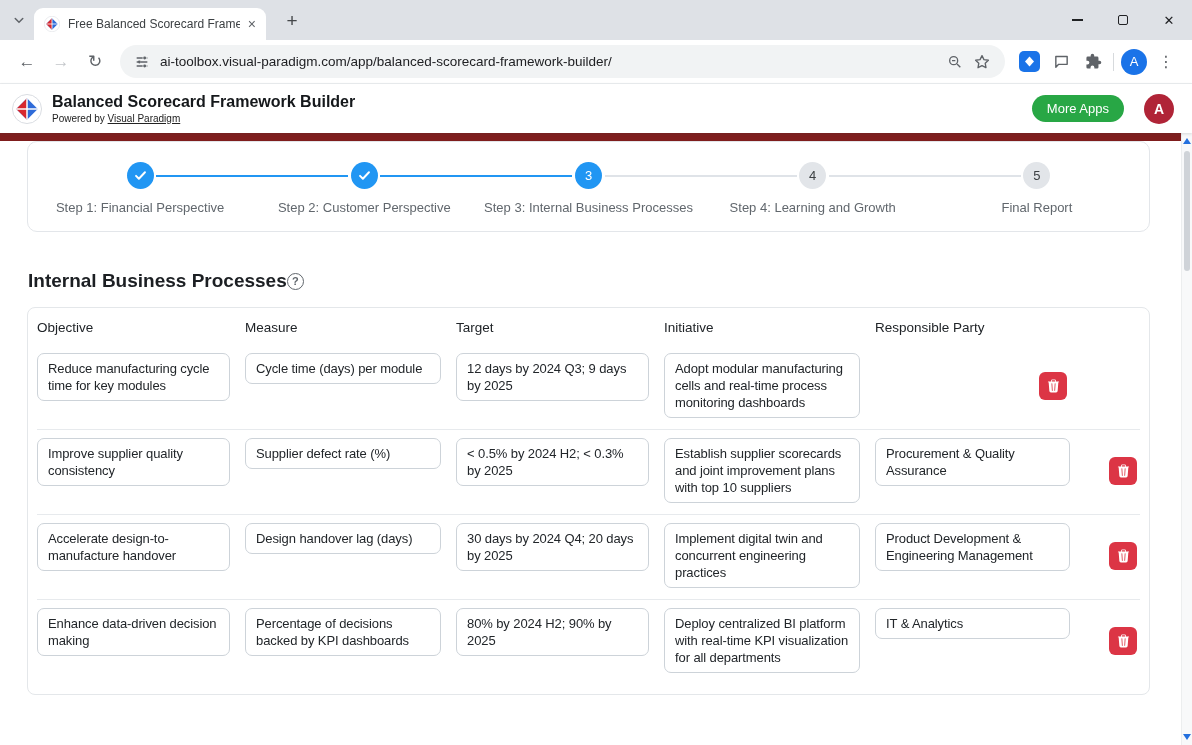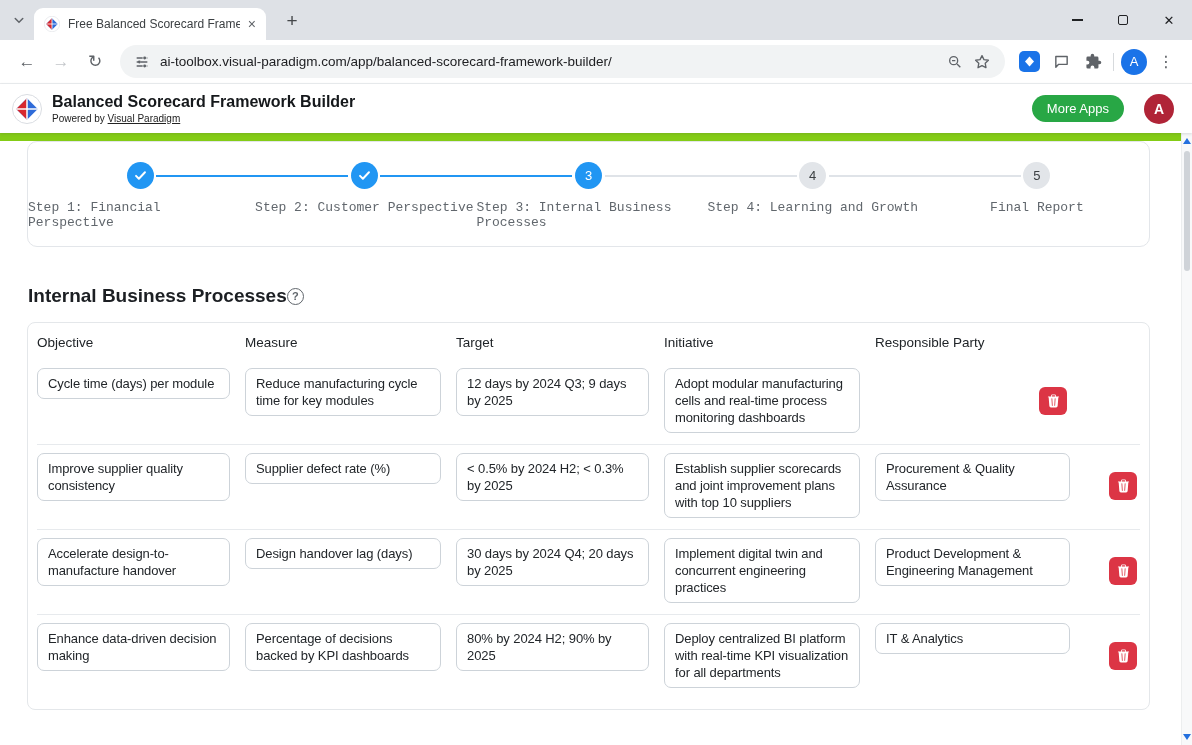--- a/index.html
+++ b/index.html
@@ -1,17 +1,17 @@
 <!DOCTYPE html>
 <html><head>
 <meta charset="utf-8">
 <style>
   * { margin:0; padding:0; box-sizing:border-box; }
   body { font-family:"Liberation Sans","DejaVu Sans",sans-serif; background:#fff; }
-  .screen { position:relative; width:1192px; height:745px; overflow:hidden; background:#84cc16; }
+  .screen { position:relative; width:1192px; height:745px; overflow:hidden; background:#7f1d1d; }
 
   
   .tabstrip { position:relative; height:40px; background:#dee1e6; }
   .tab-search { position:absolute; left:10px; top:11px; width:18px; height:18px; display:flex; align-items:center; justify-content:center; }
   .tab { position:absolute; left:34px; top:8px; width:232px; height:32px; background:#fff; border-radius:9px 9px 0 0; display:flex; align-items:center; gap:8px; padding:0 10px; }
   .tab-title { flex:1; font-size:12px; color:#3c4043; white-space:nowrap; overflow:hidden; }
   .tab-close { font-size:14px; color:#5f6368; cursor:pointer; line-height:1; }
   .newtab { position:absolute; left:280px; top:9px; width:24px; height:24px; display:flex; align-items:center; justify-content:center; font-size:19px; color:#44474a; border-radius:50%; }
   .win-controls { position:absolute; right:0; top:0; height:40px; display:flex; }
   .winbtn { width:46px; height:40px; display:flex; align-items:center; justify-content:center; font-size:13px; color:#202124; cursor:pointer; }
@@ -40,21 +40,21 @@
 
   
   .content { position:relative; height:612px; background:#fff; }
 
   .stepper-card { margin:8px 42px 0 27px; border:1px solid #e3e6ea; border-radius:10px; padding:20px 0 16px; position:relative; }
   .steps { display:flex; position:relative; }
   .step { flex:1; display:flex; flex-direction:column; align-items:center; gap:11px; z-index:1; }
   .circle { width:27px; height:27px; border-radius:50%; display:flex; align-items:center; justify-content:center; font-size:13px; }
   .circle.done, .circle.active { background:#2196f3; color:#fff; }
   .circle.todo { background:#e2e5e9; color:#3c4043; }
-  .step-label { font-size:13px; color:#61676d;font-family:Liberation Mono, monospace; }
+  .step-label { font-size:13px; color:#61676d; }
   .connector { position:absolute; top:33px; height:2px; z-index:0; }
   .connector.blue { background:#2196f3; }
   .connector.gray { background:#dfe3e8; }
   .c1 { left:calc(10% + 16px); width:calc(20% - 32px); }
   .c2 { left:calc(30% + 16px); width:calc(20% - 32px); }
   .c3 { left:calc(50% + 16px); width:calc(20% - 32px); }
   .c4 { left:calc(70% + 16px); width:calc(20% - 32px); }
 
   .section-head { margin:38px 42px 0 28px; display:flex; align-items:center; gap:0; }
   .section-title { font-size:19px; font-weight:bold; color:#1c1f23; }
@@ -229,22 +229,22 @@
       <div class="thead">
         <div>Objective</div>
         <div>Measure</div>
         <div>Target</div>
         <div>Initiative</div>
         <div>Responsible Party</div>
         <div></div>
       </div>
 
       <div class="trow">
+        <div class="cellbox">Reduce manufacturing cycle time for key modules</div>
         <div class="cellbox">Cycle time (days) per module</div>
-        <div class="cellbox">Reduce manufacturing cycle time for key modules</div>
         <div class="cellbox">12 days by 2024 Q3; 9 days by 2025</div>
         <div class="cellbox">Adopt modular manufacturing cells and real-time process monitoring dashboards</div>
         <div class="del-wrap">
             <button class="del-btn">
               <svg width="13" height="14" viewBox="0 0 16 16" fill="#fff">
                 <path d="M11 1.5v1h3.5a.5.5 0 0 1 0 1h-.54l-.86 10.66A2 2 0 0 1 11.11 16H4.89a2 2 0 0 1-1.99-1.84L2.04 3.5H1.5a.5.5 0 0 1 0-1H5v-1A1.5 1.5 0 0 1 6.5 0h3A1.5 1.5 0 0 1 11 1.5m-5 0v1h4v-1a.5.5 0 0 0-.5-.5h-3a.5.5 0 0 0-.5.5M5.5 5.03l.5 8.5a.5.5 0 1 0 1-.06l-.5-8.5a.5.5 0 0 0-1 .06m4-.06l-.5 8.5a.5.5 0 0 0 1 .06l.5-8.5a.5.5 0 0 0-1-.06"></path>
               </svg>
             </button>
           </div>
       </div>

